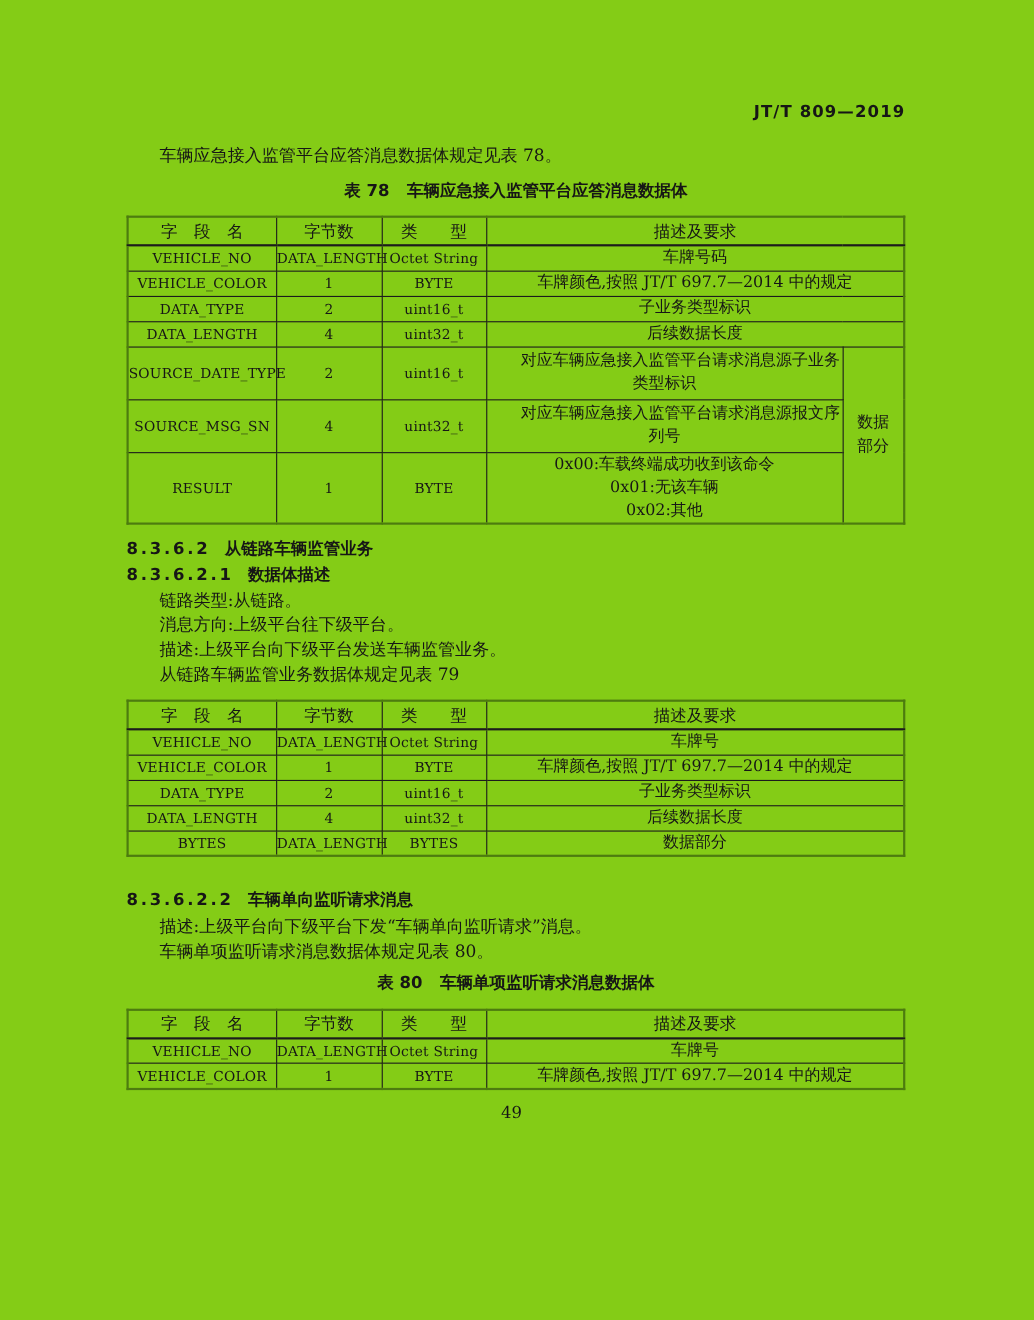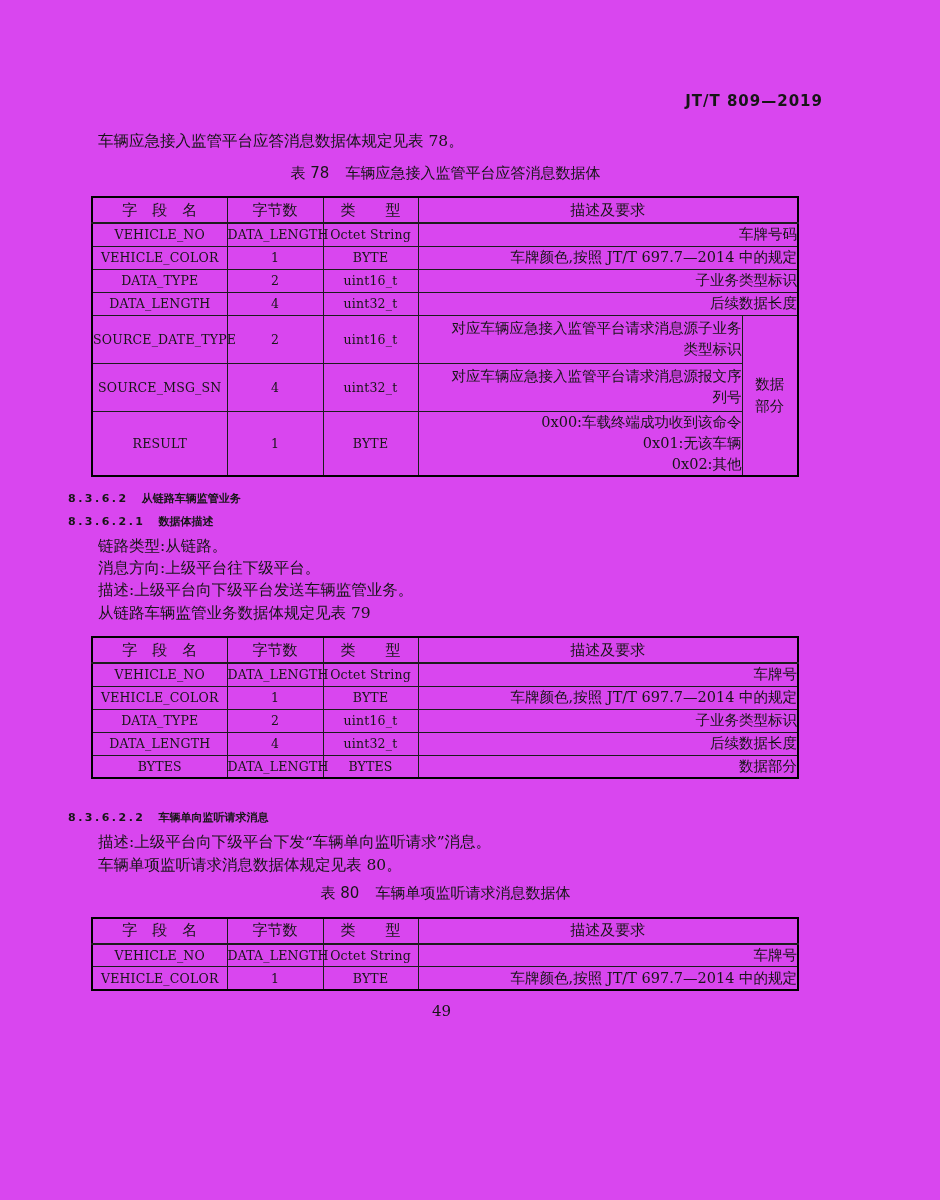--- a/index.html
+++ b/index.html
@@ -1,54 +1,54 @@
 <!DOCTYPE html>
 <html><head>
 <meta charset="utf-8">
 <style>
   html,body{margin:0;padding:0;background:#e8e8e8;}
   .page{
-    width:940px;height:1200px;background:#d946ef;box-sizing:border-box;
-    padding:92px 117px 0 68px;position:relative;color:#161616;
+    width:940px;height:1200px;background:#84cc16;box-sizing:border-box;
+    padding:92px 117px 0 115px;position:relative;color:#161616;
     font-family:"DejaVu Serif","Liberation Serif",serif;
   }
   .doc-code{
     text-align:right;font-family:"DejaVu Sans","Liberation Sans",sans-serif;
     font-weight:bold;font-size:15px;letter-spacing:1px;line-height:18px;
   }
   .bp{margin:0;font-size:15.5px;line-height:22.4px;padding-left:30px;}
   .intro{margin-top:21px;line-height:21px;}
   .tcap{
     margin:0;text-align:center;font-family:"DejaVu Sans","Liberation Sans",sans-serif;
-    font-weight:normal;font-size:15px;line-height:18px;
+    font-weight:bold;font-size:15px;line-height:18px;
   }
   .cap-label{margin-right:16px;}
   .cap78{margin-top:12px;} .cap79{margin-top:10px;} .cap80{margin-top:8px;}
   .sec-h{
     margin:0;font-family:"DejaVu Sans","Liberation Sans",sans-serif;
-    font-weight:bold;font-size:11px;line-height:18px;
+    font-weight:bold;font-size:15px;line-height:18px;
   }
   .sec-num{letter-spacing:2.5px;margin-right:13px;}
   .h1st{margin-top:13px;} .h2nd{margin-top:5px;} .h3rd{margin-top:30px;}
   .pblock{margin-top:4px;}
   .dtable{
     border-collapse:collapse;table-layout:fixed;width:706px;
-    border:2px solid #000000;margin-top:14px;margin-left:23px;
+    border:2px solid #4d7c0f;margin-top:14px;
   }
   .t79{margin-top:12px;} .t80{margin-top:15px;}
   .dtable th,.dtable td{
     border:1px solid #1c1c1c;font-weight:normal;padding:0;vertical-align:middle;
   }
   .dtable thead th{
     border-bottom:2px solid #1c1c1c;font-size:15px;text-align:center;height:24px;
   }
   .rh{height:24px;} .r1{height:23px;} .r2{height:48px;} .r3{height:63px;}
   .cell-c{text-align:center;font-size:12.5px;letter-spacing:0.2px;}
   .cell-desc{
-    text-align:right;font-size:14.5px;line-height:21px;
+    text-align:center;font-size:14.5px;line-height:21px;
     padding:2px 8px 2px 18px;white-space:pre-line;
   }
   .ind2{text-indent:2em;}
   .side-cell{
     text-align:center;font-size:14.5px;line-height:22px;white-space:pre-line;
   }
   .pagenum{
     margin-top:12px;text-align:center;font-size:15px;line-height:16px;
     padding-right:8px;
   }

